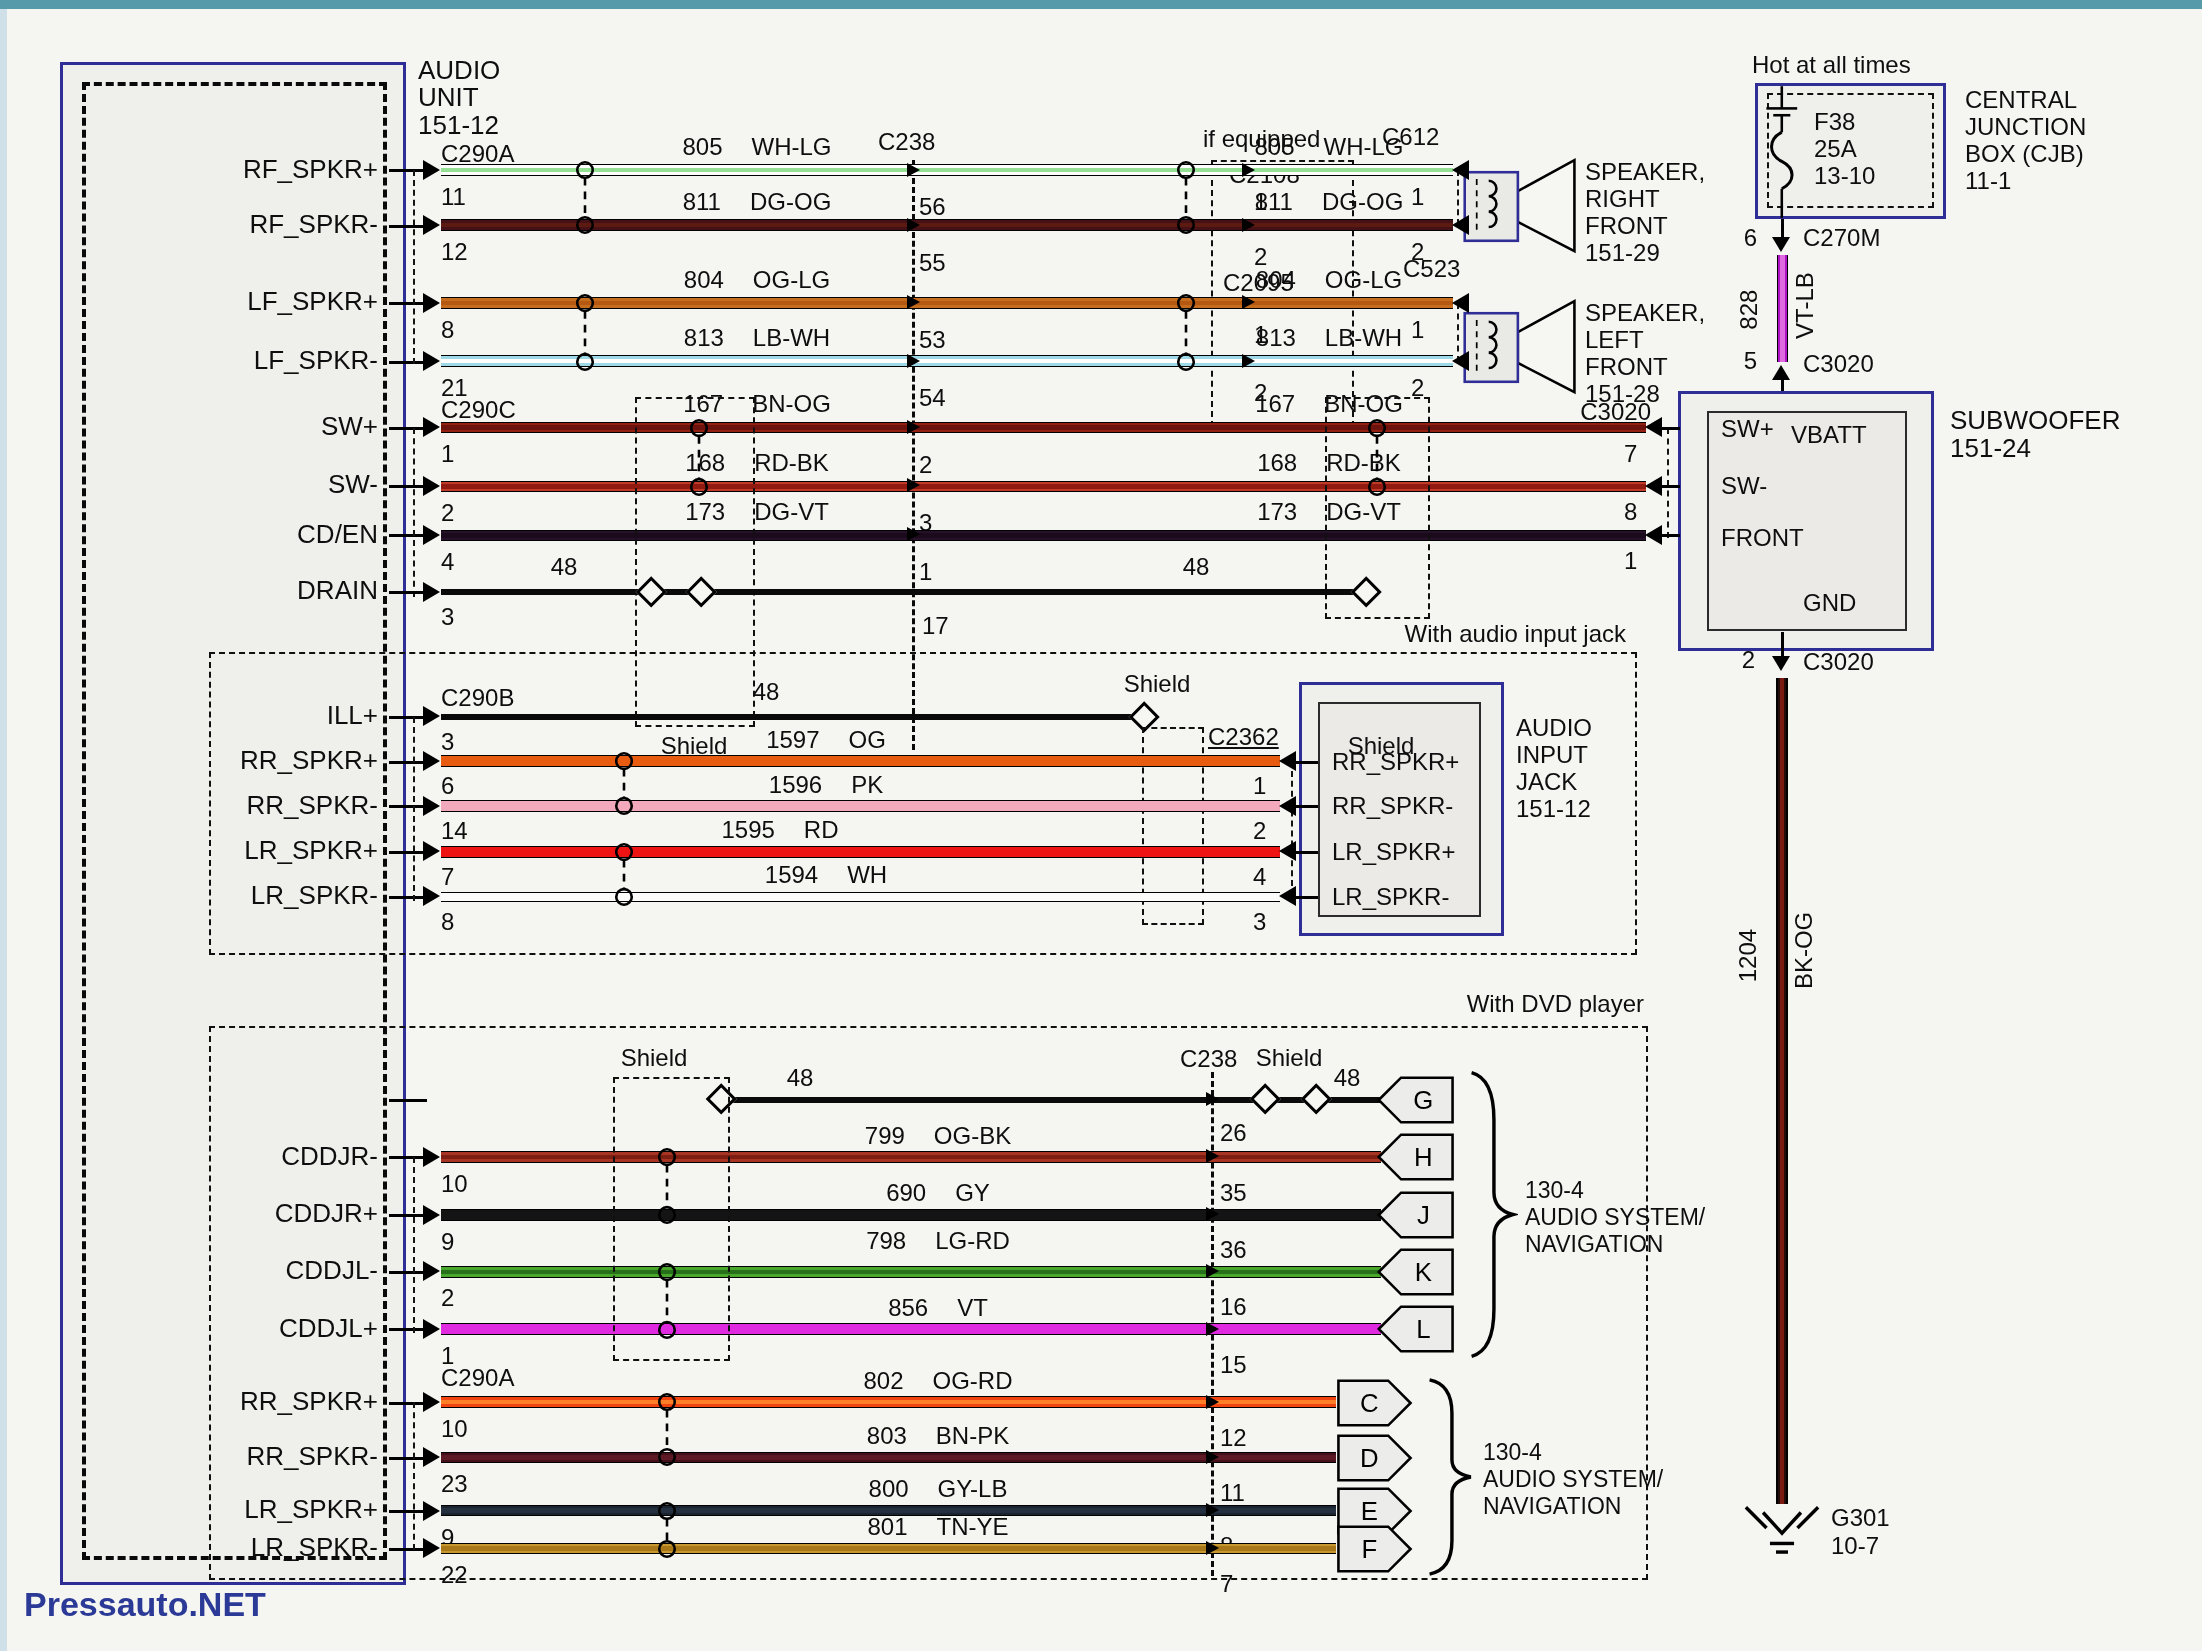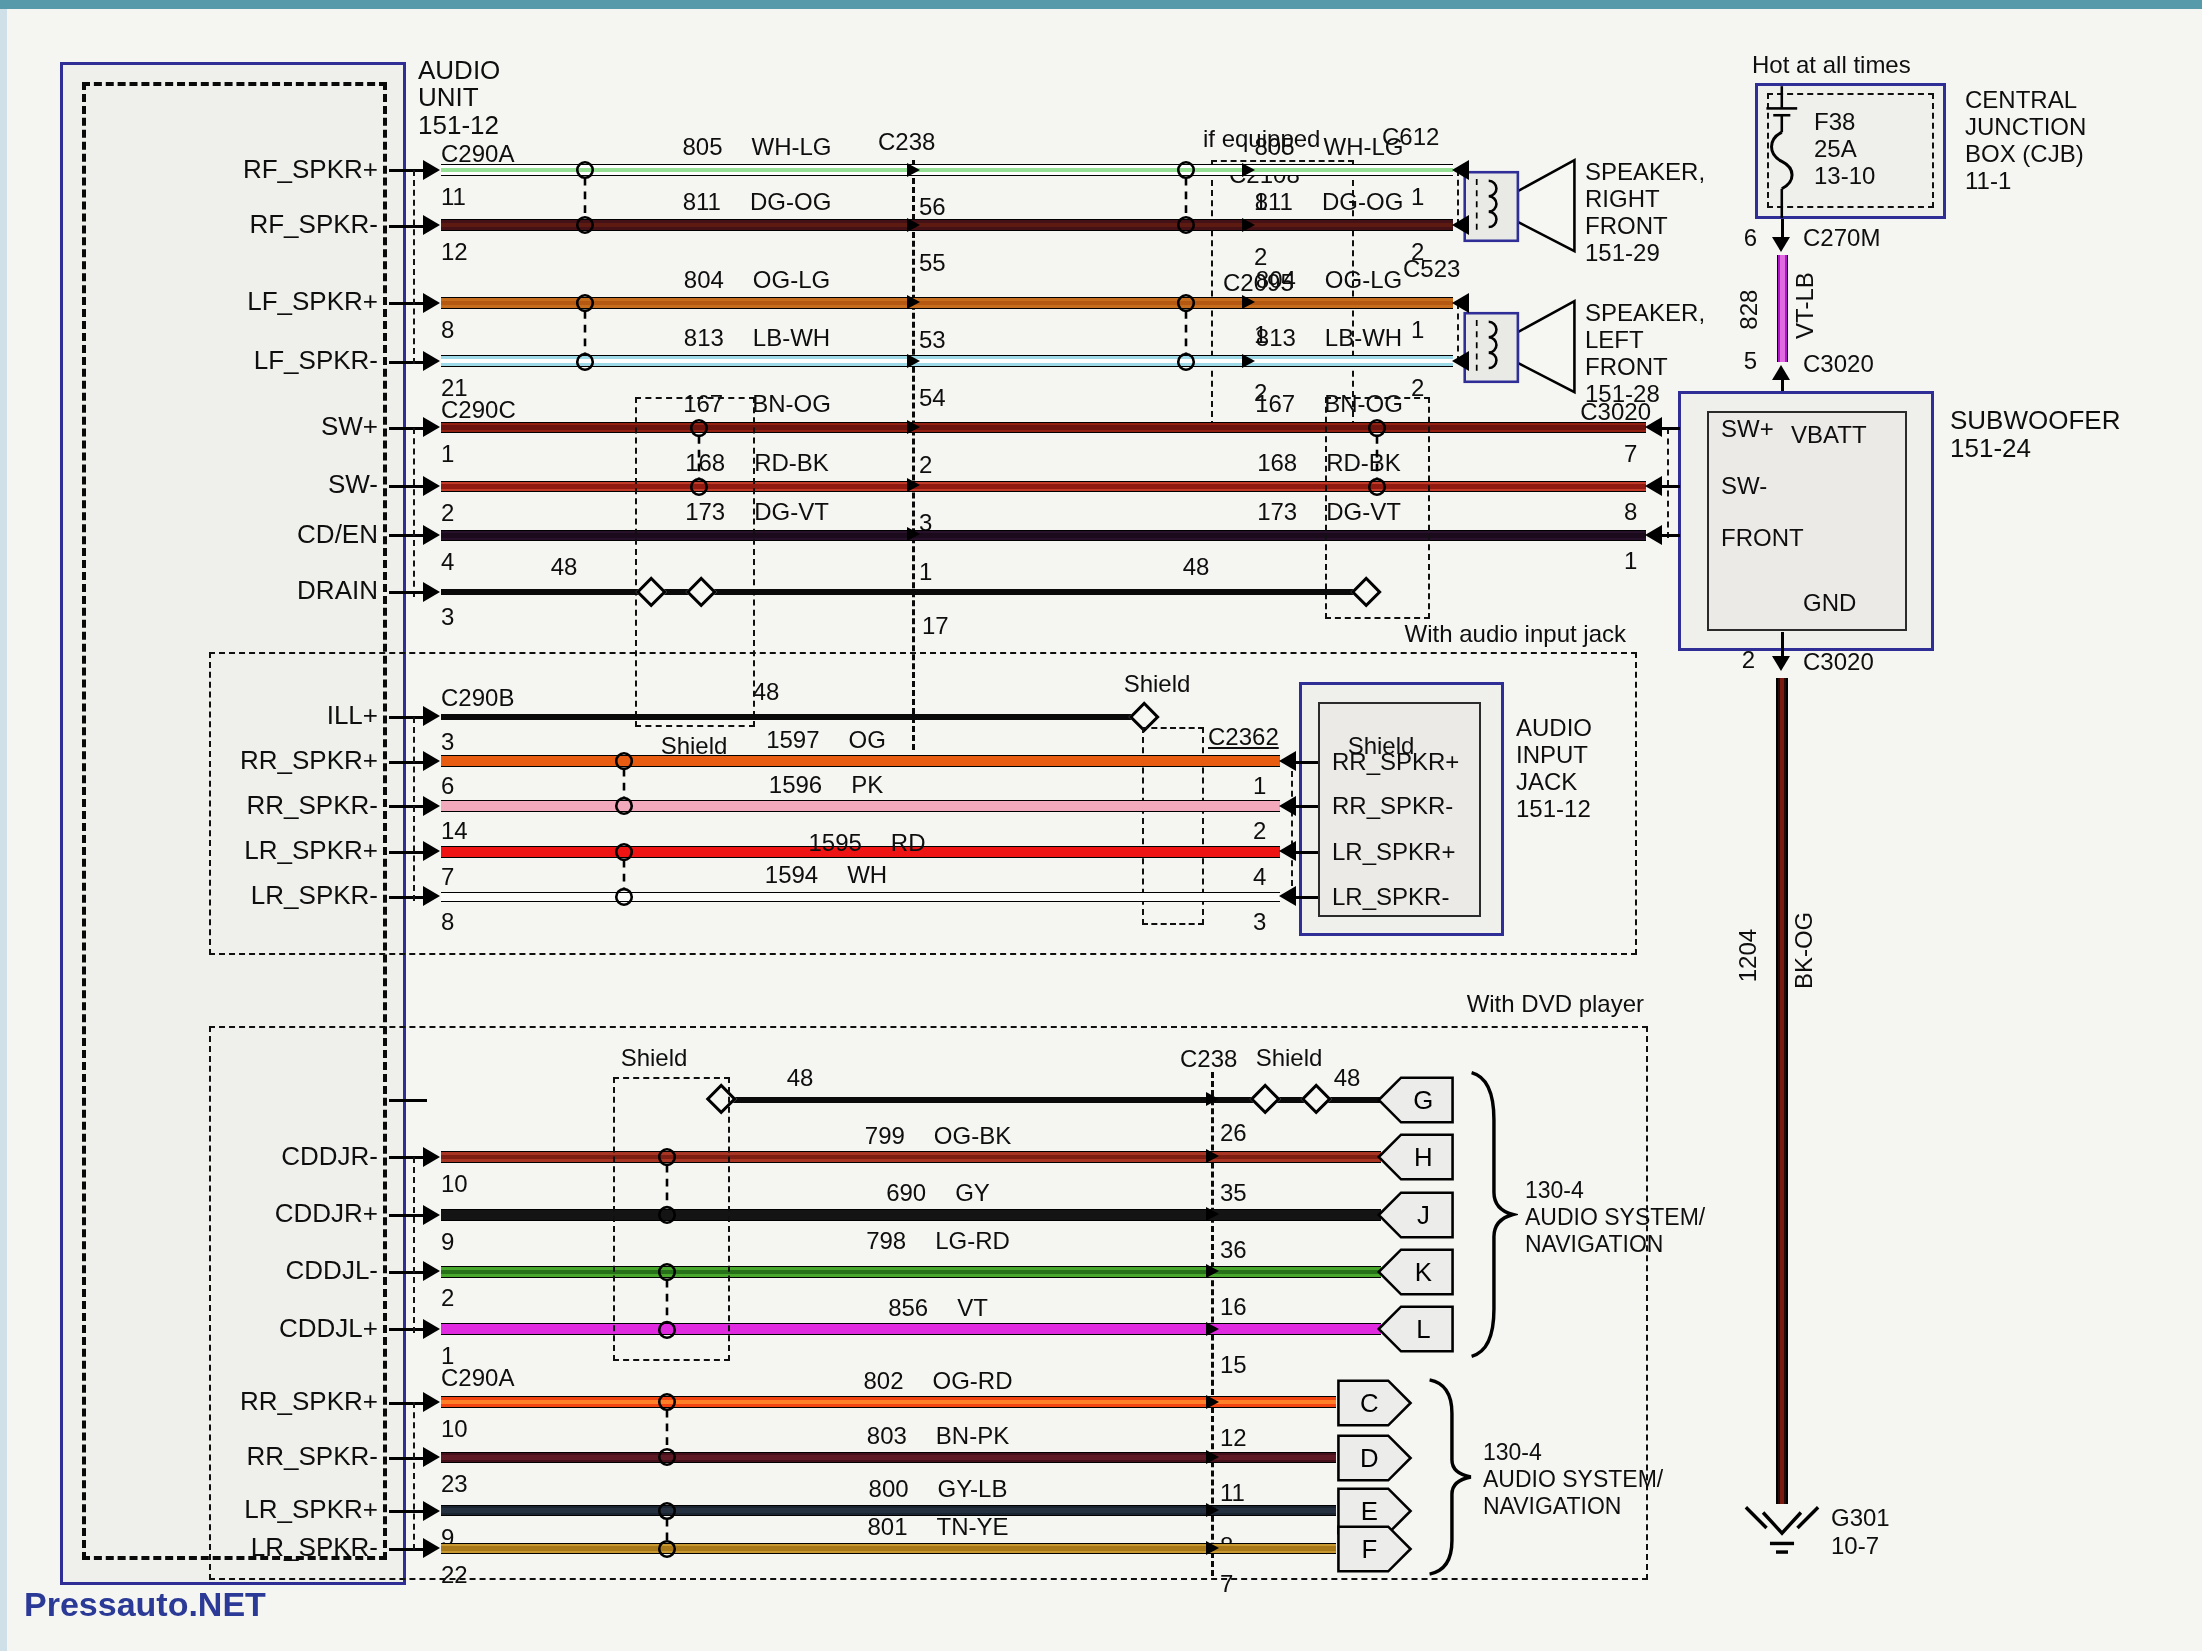--- a/index.html
+++ b/index.html
@@ -355,21 +355,21 @@
     <div class="abs t t28" style="left: 1253px; top: 818px;">2</div>
     <div class="abs t t28" style="left: 826px; top: 772px; transform: translateX(-50%);"><span style="margin-right: 29px;">1596</span><span>PK</span></div>
     <div class="abs hline" style="left: 389px; top: 851px; width: 38px; height: 2.6px;"></div>
     <div class="abs " style="left: 441px; top: 846px; width: 839px; height: 12px; background: linear-gradient(rgb(0, 0, 0) 0px, rgb(0, 0, 0) 0.9px, rgb(238, 20, 20) 0.9px, rgb(238, 20, 20) 30%, rgb(238, 20, 20) 30%, rgb(238, 20, 20) 70%, rgb(238, 20, 20) 70%, rgb(238, 20, 20) calc(100% - 0.9px), rgb(0, 0, 0) calc(100% - 0.9px), rgb(0, 0, 0) 100%);"></div>
     <div class="abs triR" style="left: 423px; top: 841px;"></div>
     <div class="abs triL" style="left: 1279px; top: 841px;"></div>
     <div class="abs hline" style="left: 1284px; top: 851px; width: 34px; height: 2.6px;"></div>
     <div class="abs t t t30 rt" style="left: 103px; top: 837px; width: 275px; text-align: right;">LR_SPKR+</div>
     <div class="abs t t28" style="left: 441px; top: 864px;">7</div>
     <div class="abs t t28" style="left: 1253px; top: 864px;">4</div>
-    <div class="abs t t28" style="left: 867px; top: 817px; transform: translateX(-50%); margin-top: 13px;"><span style="margin-right: 29px;">1595</span><span>RD</span></div>
+    <div class="abs t t28" style="left: 780px; top: 817px; transform: translateX(-50%);"><span style="margin-right: 29px;">1595</span><span>RD</span></div>
     <div class="abs hline" style="left: 389px; top: 896px; width: 38px; height: 2.6px;"></div>
     <div class="abs " style="left: 441px; top: 892px; width: 839px; height: 9.5px; background: linear-gradient(rgb(0, 0, 0) 0px, rgb(0, 0, 0) 0.9px, rgb(252, 252, 250) 0.9px, rgb(252, 252, 250) 30%, rgb(252, 252, 250) 30%, rgb(252, 252, 250) 70%, rgb(252, 252, 250) 70%, rgb(252, 252, 250) calc(100% - 0.9px), rgb(0, 0, 0) calc(100% - 0.9px), rgb(0, 0, 0) 100%);"></div>
     <div class="abs triR" style="left: 423px; top: 886px;"></div>
     <div class="abs triL" style="left: 1279px; top: 886px;"></div>
     <div class="abs hline" style="left: 1284px; top: 896px; width: 34px; height: 2.6px;"></div>
     <div class="abs t t t30 rt" style="left: 103px; top: 882px; width: 275px; text-align: right;">LR_SPKR-</div>
     <div class="abs t t28" style="left: 441px; top: 909px;">8</div>
     <div class="abs t t28" style="left: 1253px; top: 909px;">3</div>
     <div class="abs t t28" style="left: 826px; top: 862px; transform: translateX(-50%);"><span style="margin-right: 29px;">1594</span><span>WH</span></div>
     <div class="abs dashVt" style="left: 413px; top: 717px; width: 3.4px; height: 184px;"></div>

